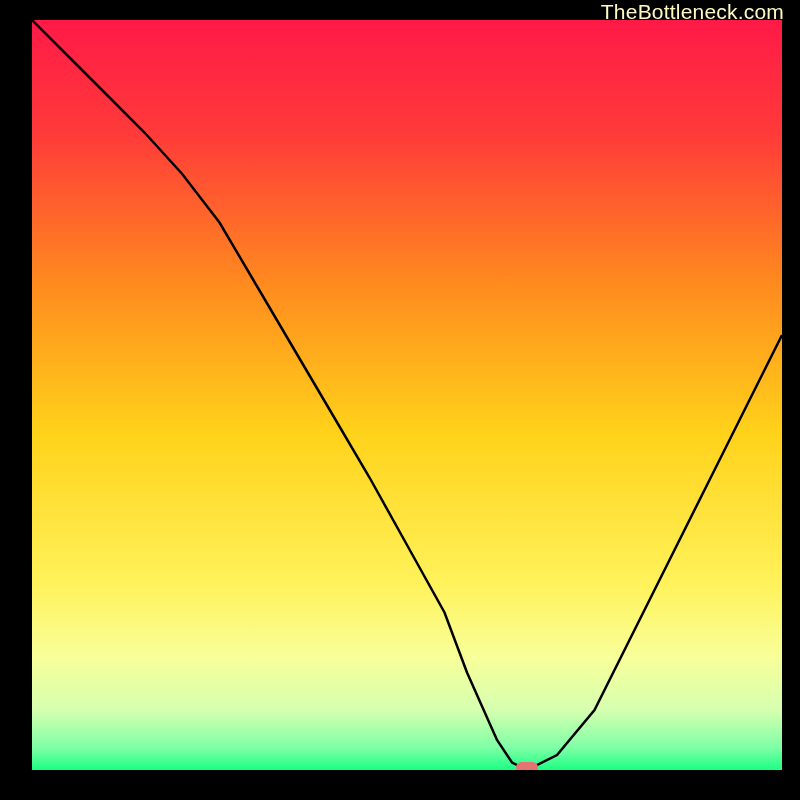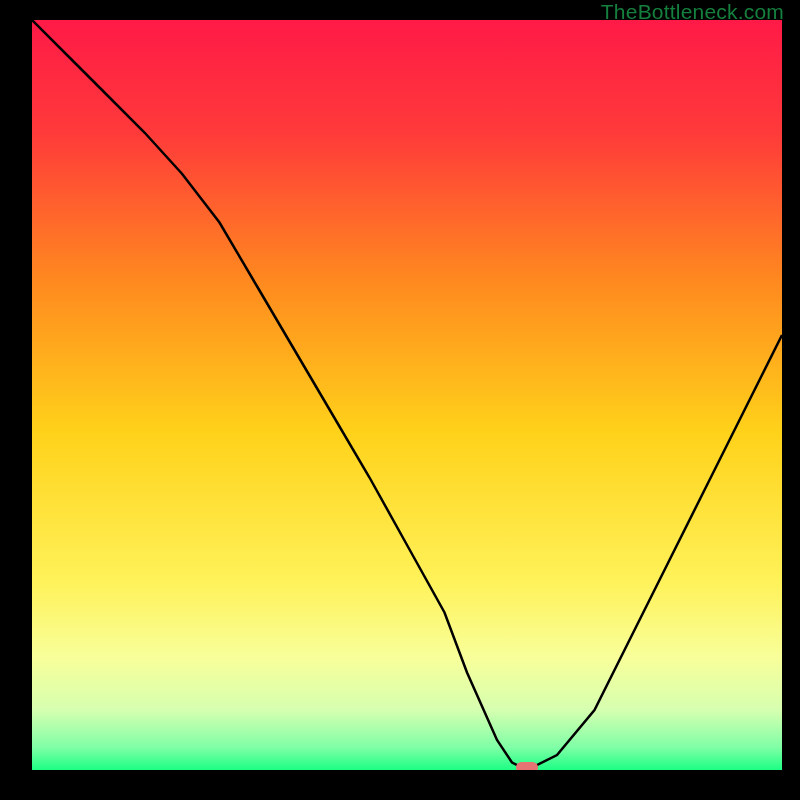--- a/index.html
+++ b/index.html
@@ -1,19 +1,19 @@
 <!DOCTYPE html>
 <html><head>
 <meta charset="utf-8">
 <style>
   * { margin: 0; padding: 0; box-sizing: border-box; }
   body { width: 800px; height: 800px; background: #000; font-family: Arial, sans-serif; }
   .frame { position: relative; width: 800px; height: 800px; background: #000; }
   .plot-area { position: absolute; left: 32px; top: 20px; width: 750px; height: 750px; overflow: hidden; }
-  .attribution { position: absolute; top: 0px; right: 16px; color: #15803d; font-size: 21px; font-weight: 500; letter-spacing: 0.2px; }
+  .attribution { position: absolute; top: 0px; right: 16px; color: #fef9c3; font-size: 21px; font-weight: 500; letter-spacing: 0.2px; }
   svg { display: block; }
 </style>
 </head>
 <body>
 
 <div class="frame">
   <span class="attribution">TheBottleneck.com</span>
   <div class="plot-area">
     <svg id="chart-svg" width="750" height="750" viewBox="0 0 750 750" preserveAspectRatio="none">
       <defs>

